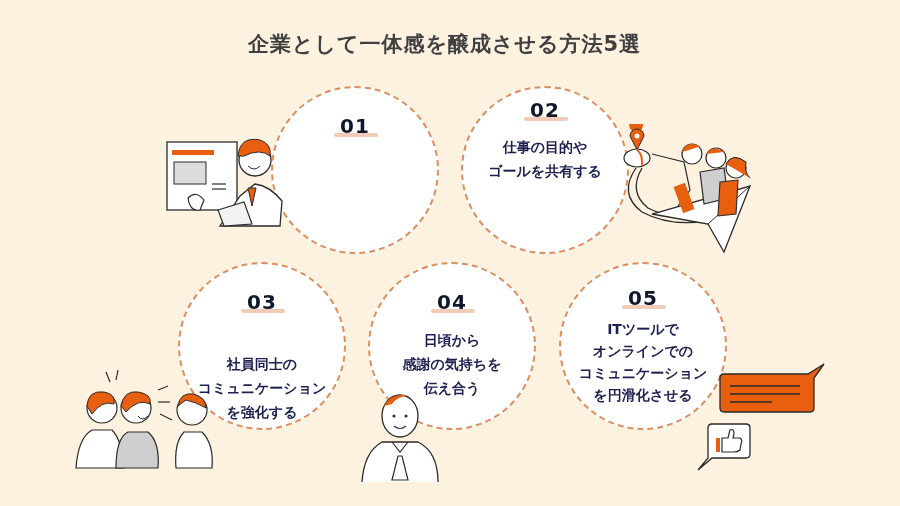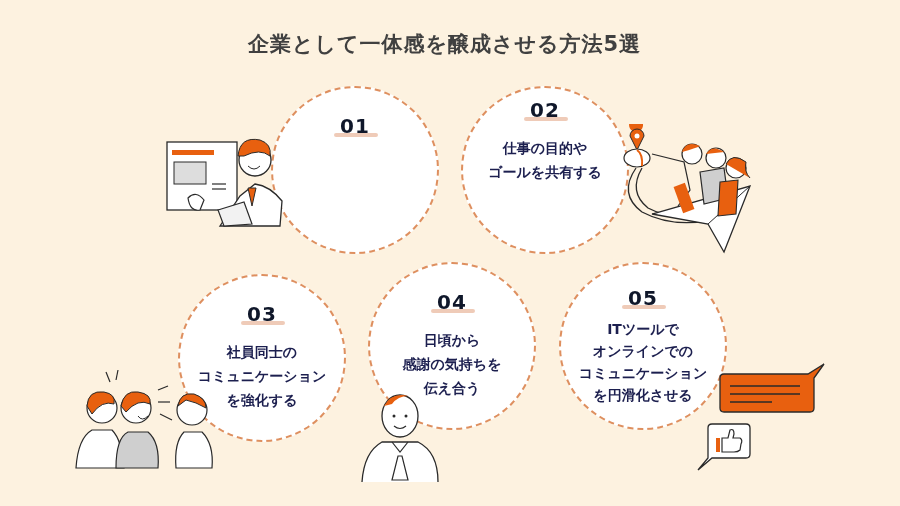--- a/index.html
+++ b/index.html
@@ -49,25 +49,25 @@
 <body>
 
 <div class="title">企業として一体感を醸成させる方法5選</div>
 
 <div class="circle" style="left:271px; top:86px;">
   <div class="num">01</div>
 </div>
 
 <div class="circle" style="left:461px; top:86px;">
   <div class="num" style="margin-top:10px;">02</div>
-  <div class="label" style="">仕事の目的や
+  <div class="label" style="font-family:Liberation Serif, serif;">仕事の目的や
 ゴールを共有する</div>
 </div>
 
-<div class="circle" style="left:178px; top:274px;">
+<div class="circle" style="left:178px; top:262px;gap:24px;">
   <div class="num">03</div>
   <div class="label">社員同士の
 コミュニケーション
 を強化する</div>
 </div>
 
 <div class="circle" style="left:368px; top:262px;">
   <div class="num">04</div>
   <div class="label">日頃から
 感謝の気持ちを

